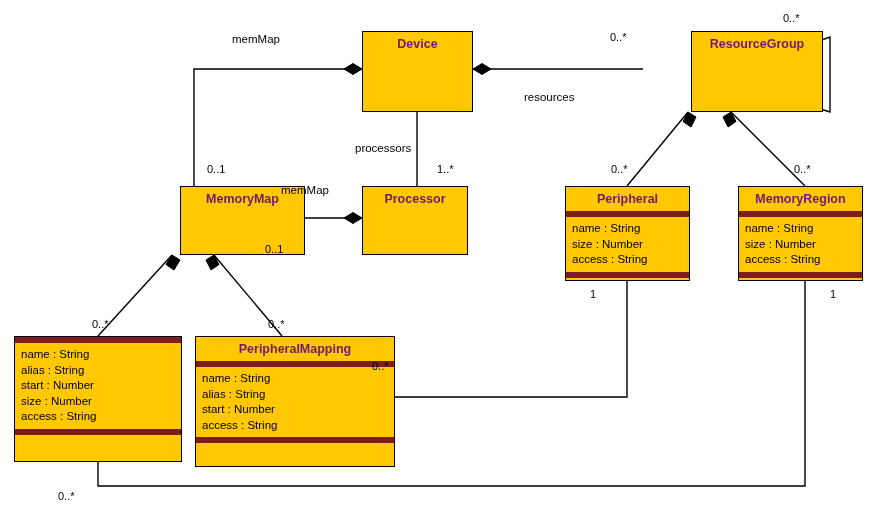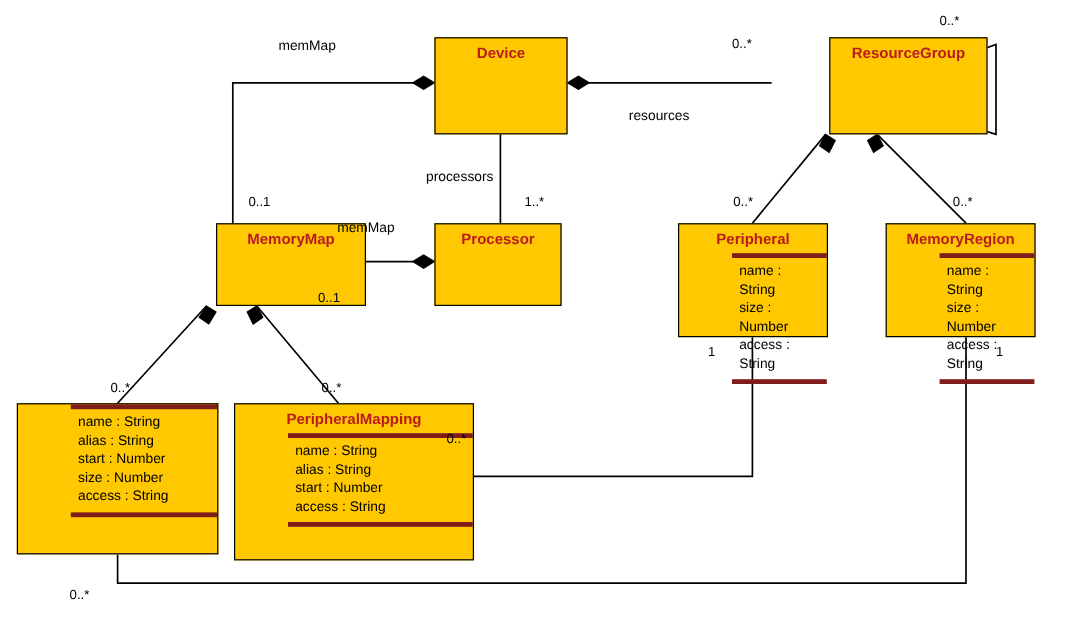--- a/index.html
+++ b/index.html
@@ -1,21 +1,21 @@
 <!DOCTYPE html>
 <html><head>
 <meta charset="utf-8">
 <style>
   html,body{margin:0;padding:0;}
   body{width:888px;height:521px;background:#ffffff;font-family:"Liberation Sans",sans-serif;overflow:hidden;position:relative;}
   #canvas{position:absolute;left:0;top:0;width:888px;height:521px;}
   svg.lines{position:absolute;left:0;top:0;width:888px;height:521px;}
   .uml-class{position:absolute;background:#ffc800;border:1px solid #000;box-sizing:border-box;}
-  .uml-title{font-size:12.5px;font-weight:bold;color:#b91c1c;text-align:center;padding:5px 2px 5px 2px;line-height:14px;}
-  .uml-sep{border-top:4px solid #7f1d1d;margin-left:44px;}
+  .uml-title{font-size:12.5px;font-weight:bold;color:#701a75;text-align:center;padding:5px 2px 5px 2px;line-height:14px;}
+  .uml-sep{border-top:6px solid #7f1d1d;}
   .uml-attrs{padding:4px 6px 4px 6px;font-size:11.5px;line-height:15.5px;color:#000;}
   .uml-ops{}
   .edge-label{position:absolute;font-size:11.5px;color:#000;white-space:nowrap;text-align:right;}
   .mult{position:absolute;font-size:11px;color:#000;white-space:nowrap;}
 </style>
 </head>
 <body>
 
 <div id="canvas">
 

